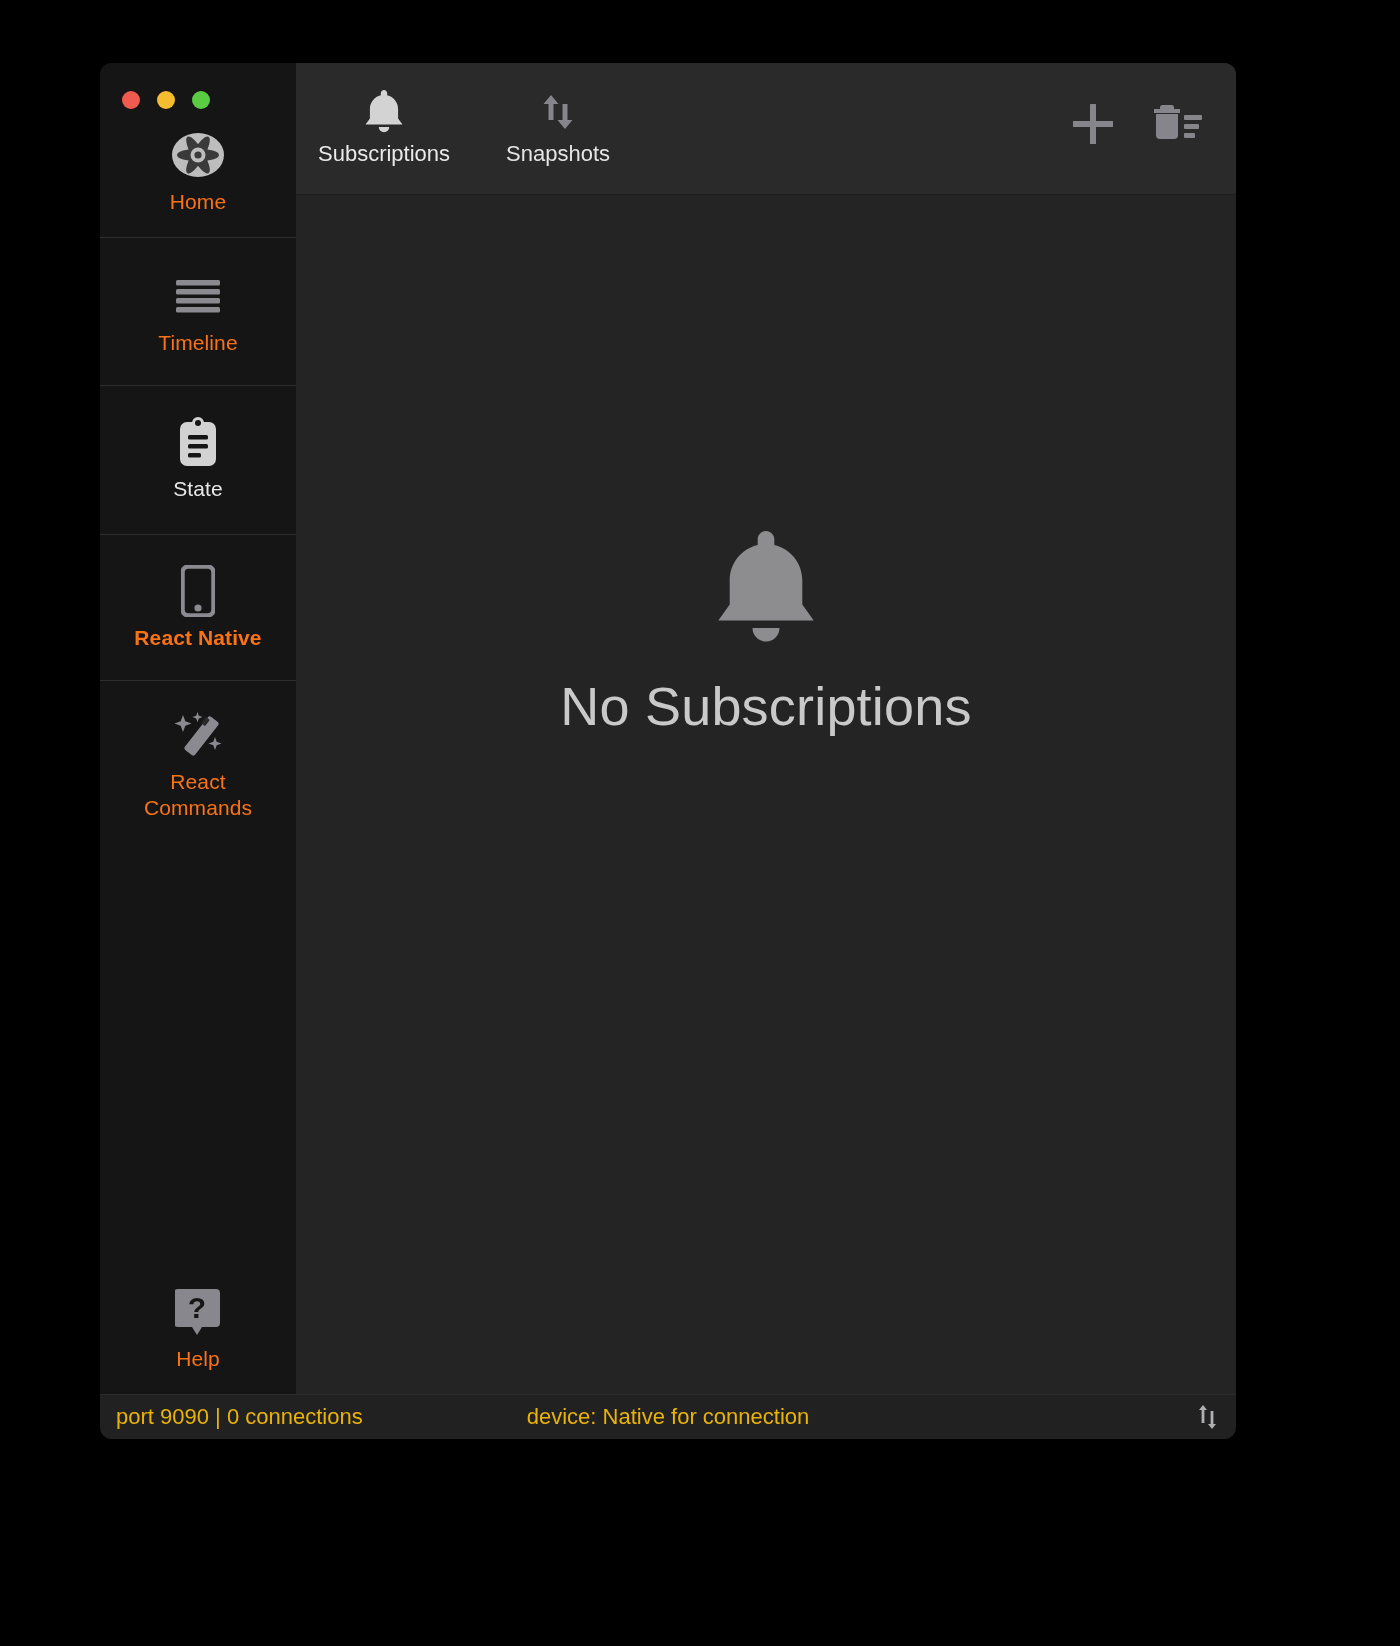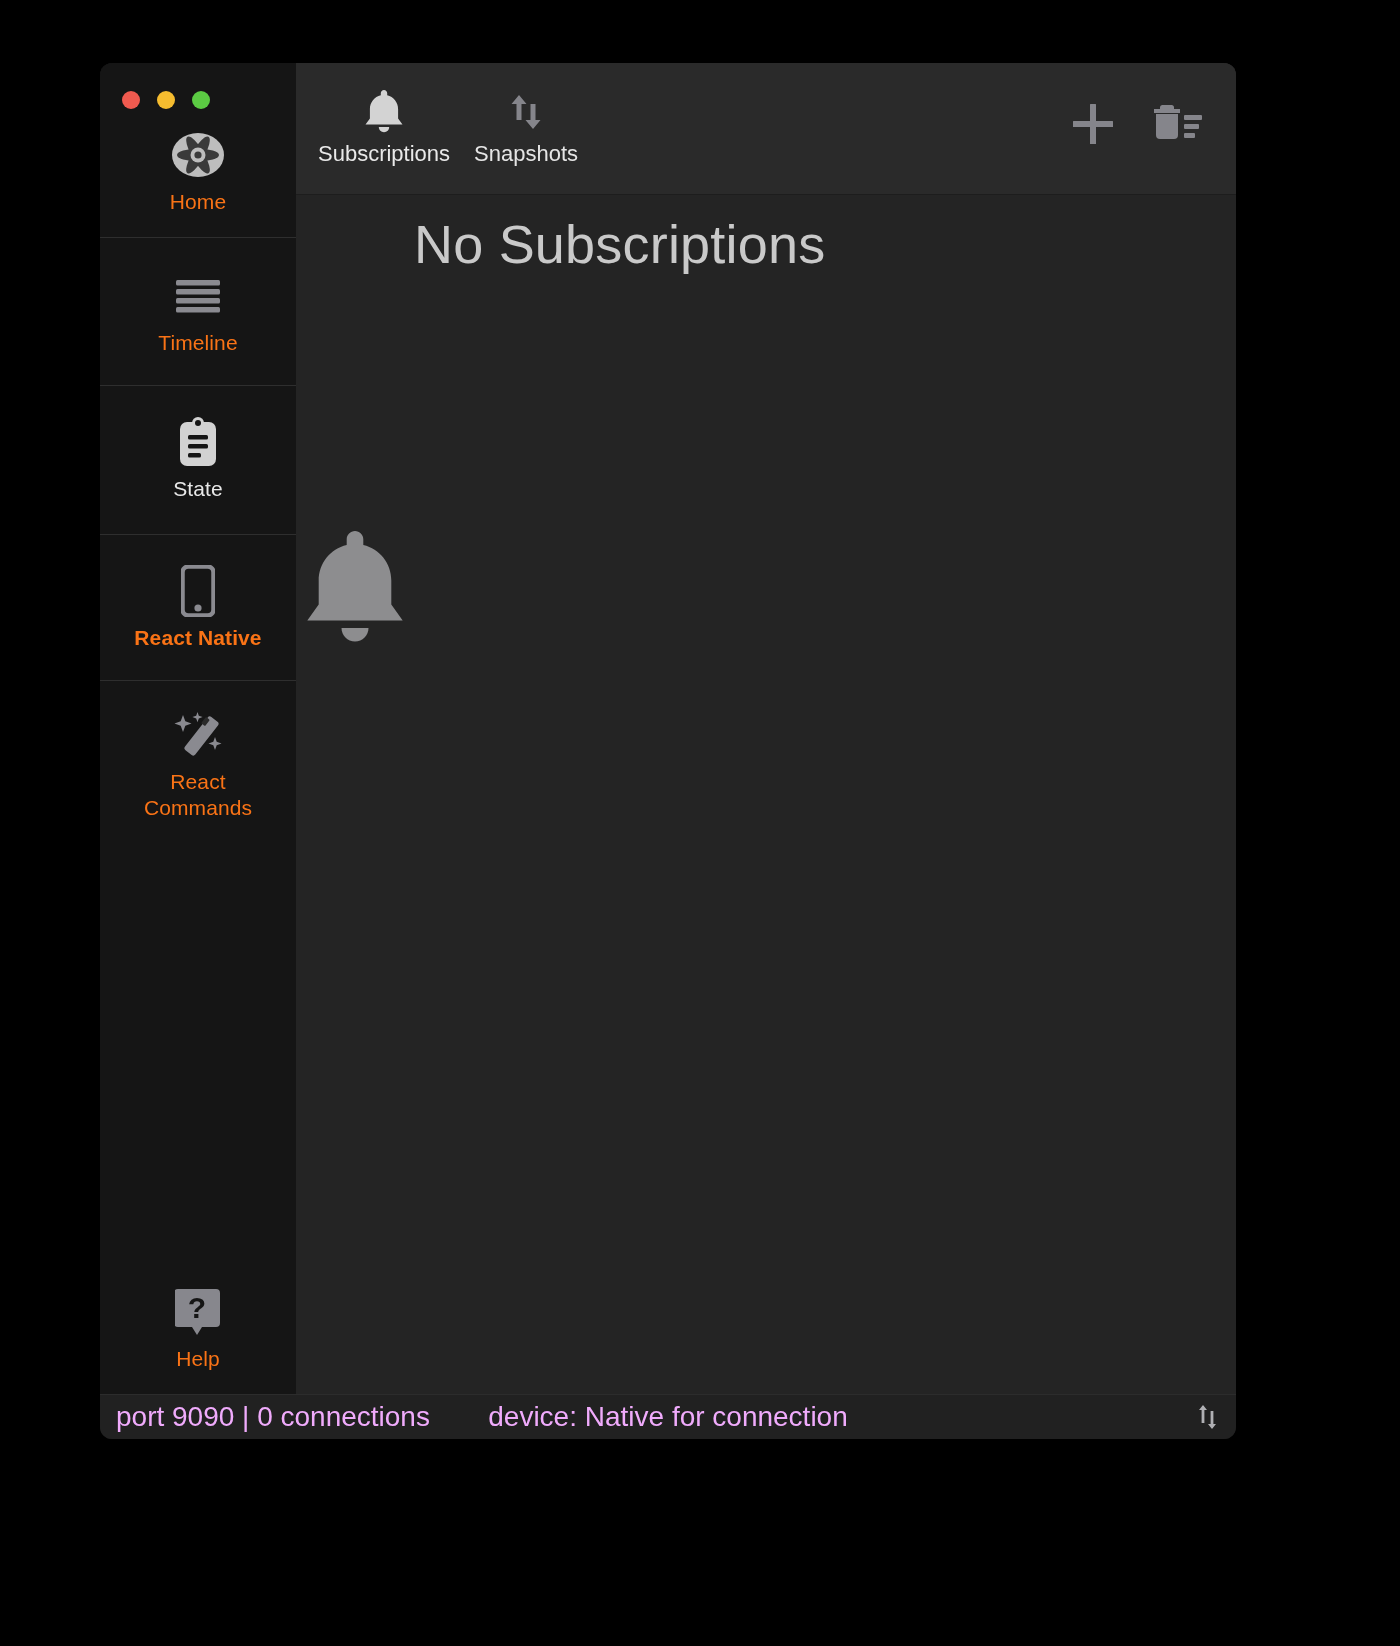--- a/index.html
+++ b/index.html
@@ -125,21 +125,21 @@
     align-items: flex-start;
     border-bottom: 1px solid #1d1d1d;
     position: relative;
   }
 
   .tabs {
     display: flex;
     align-items: flex-start;
     padding-left: 22px;
     padding-top: 22px;
-    gap: 16px;
+    gap: 48px;
   }
 
   .tab {
     display: flex;
     flex-direction: column;
     align-items: center;
     min-width: 120px;
     cursor: default;
     user-select: none;
   }
@@ -168,21 +168,22 @@
     display: flex;
     align-items: center;
     justify-content: center;
     cursor: default;
   }
 
   
   .content {
     flex: 1 1 auto;
     display: flex;
-    flex-direction: row;
+    flex-direction: column;
+    align-items: center;
     position: relative;
     min-height: 0;
   }
 
   .empty-bell { margin-top: 330px; }
 
   .empty-title {
     margin-top: 18px;
     font-size: 54px;
     color: #c9c9c9;
@@ -221,22 +222,22 @@
 
   
   .statusbar {
     height: 44px;
     flex: 0 0 44px;
     background: #212121;
     border-top: 1px solid #2c2c2c;
     display: flex;
     align-items: center;
     position: relative;
-    color: #f0abfc;
-    font-size: 28px;
+    color: #eab308;
+    font-size: 22px;
   }
   .sb-left {
     padding-left: 16px;
     white-space: nowrap;
   }
   .sb-center {
     position: absolute;
     left: 0; right: 0;
     text-align: center;
     pointer-events: none;

